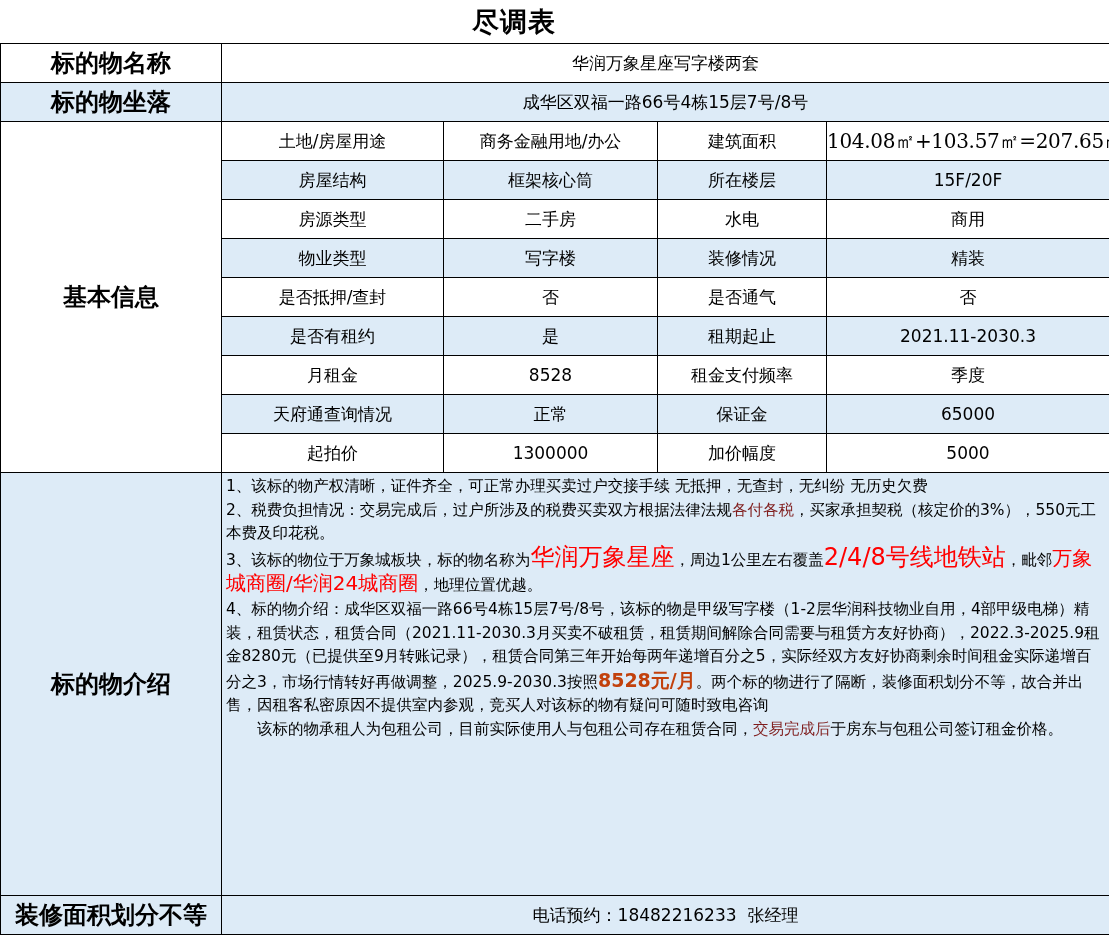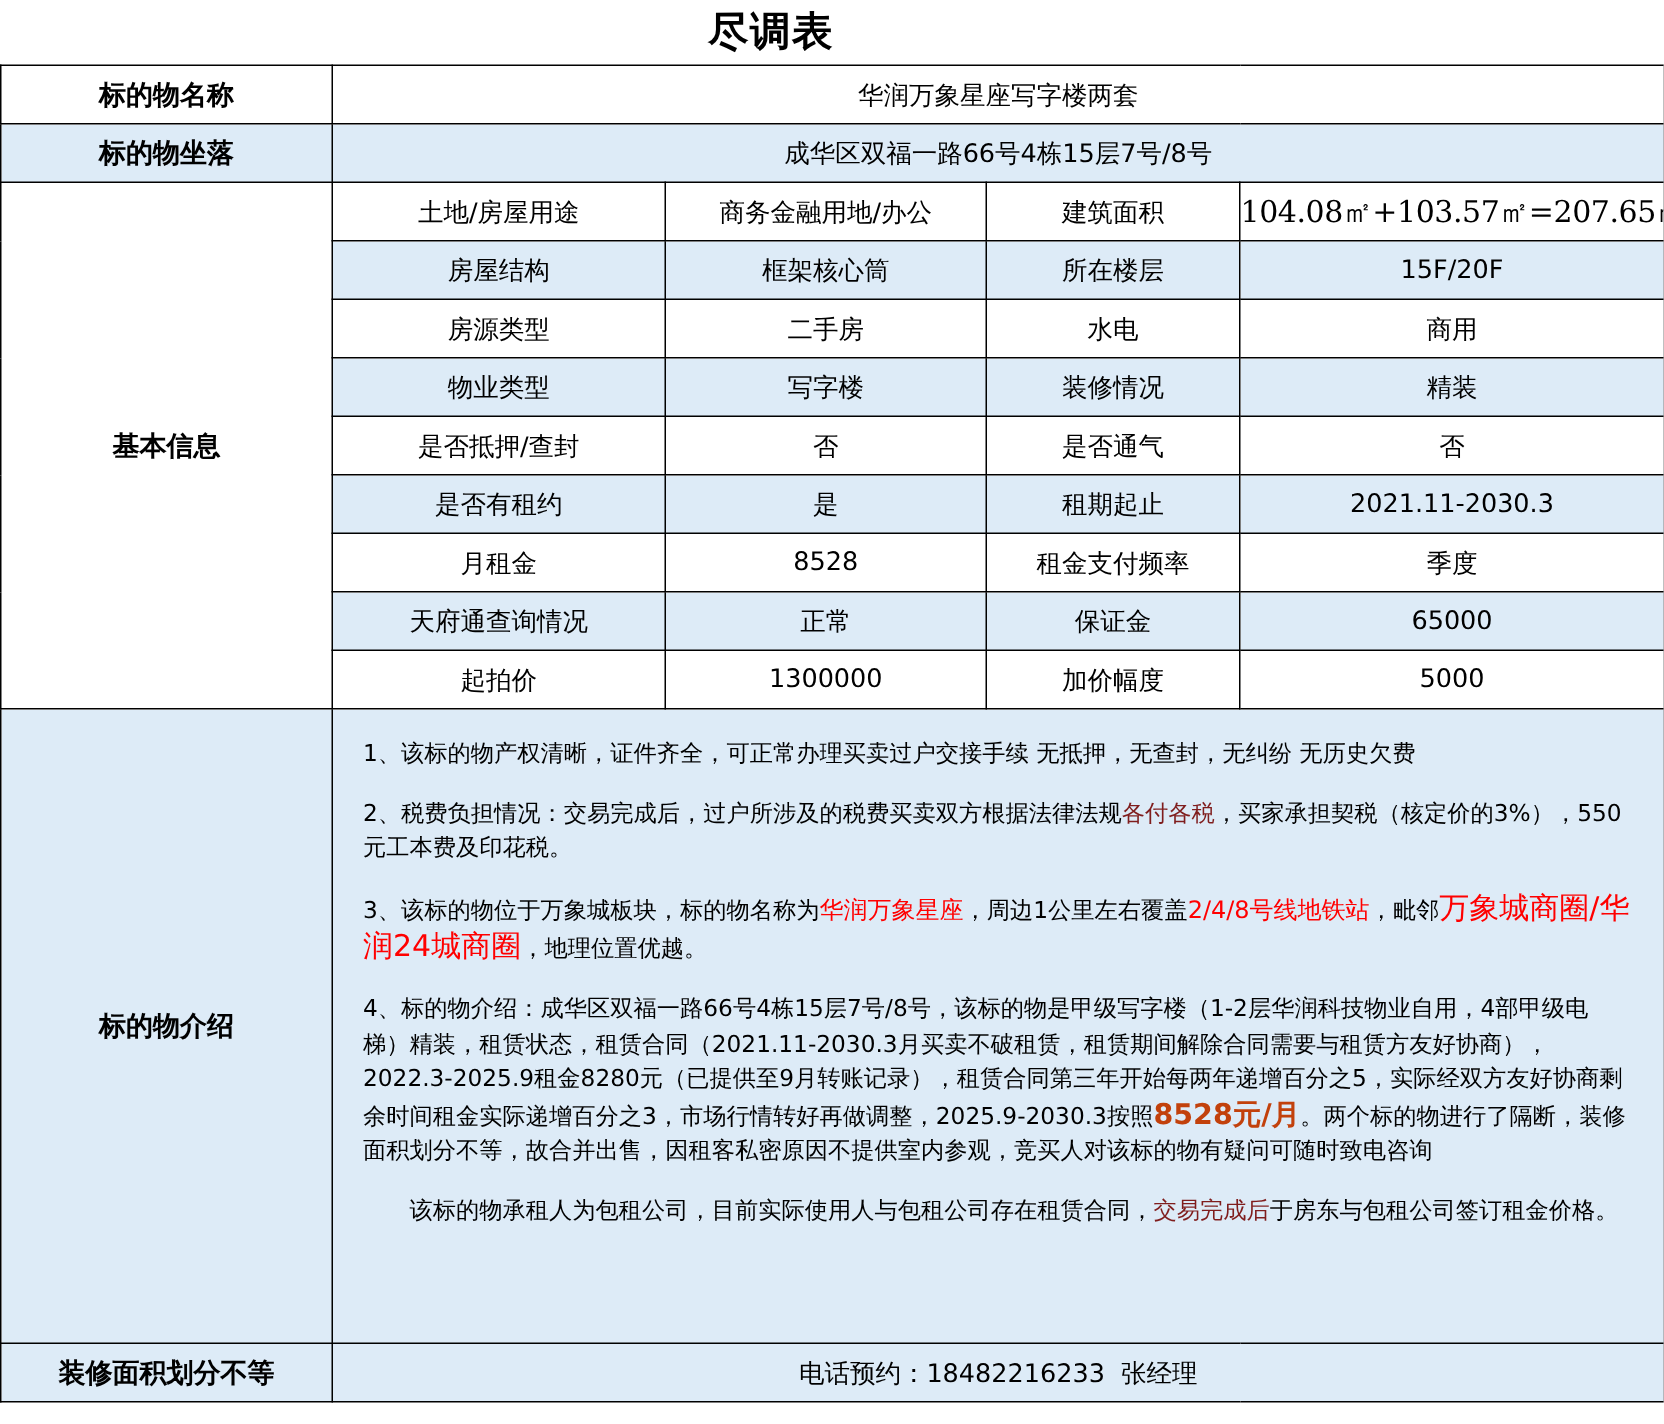--- a/index.html
+++ b/index.html
@@ -3,30 +3,30 @@
 <meta charset="utf-8">
 <style>
   html, body { margin:0; padding:0; background:#ffffff; }
   body { width:1109px; height:949px; overflow:hidden; position:relative;
          font-family:"DejaVu Sans", "Liberation Sans", sans-serif; color:#000; }
   .title { position:absolute; left:0; top:0; width:1028px; height:43px;
            text-align:center; font-size:27px; font-weight:bold; line-height:43px; letter-spacing:1px; }
   table { position:absolute; left:0; top:43px; border-collapse:collapse; table-layout:fixed; width:1109px; }
   td { border:1.5px solid #000; padding:0; text-align:center; vertical-align:middle;
        font-size:17px; height:38px; overflow:hidden; white-space:nowrap; }
-  .lbl { font-weight:bold; font-size:18px; }
+  .lbl { font-weight:bold; font-size:24px; }
   .blue { background:#DDEBF7; }
   .white { background:#ffffff; }
   .area { font-family:"DejaVu Serif", "Liberation Serif", serif; font-size:20px; letter-spacing:-0.3px; }
   .intro { text-align:left; vertical-align:top; white-space:normal; font-size:15.5px; line-height:23.6px;
            padding:2px 4px 0 4px; height:420px; }
-  .intro p { margin:16px; }
+  .intro p { margin:0; }
   .red { color:#7f1d1d; }
   .red-big { color:#c2410c; font-size:19px; font-weight:bold; }
-  .red-mid { color:#FF0000; font-size:16px; }
+  .red-mid { color:#FF0000; font-size:24px; }
   .indent { text-indent:2em; }
 </style>
 </head>
 <body>
 
 <div class="title">尽调表</div>
 
 <table>
   <colgroup>
     <col style="width:221px">

